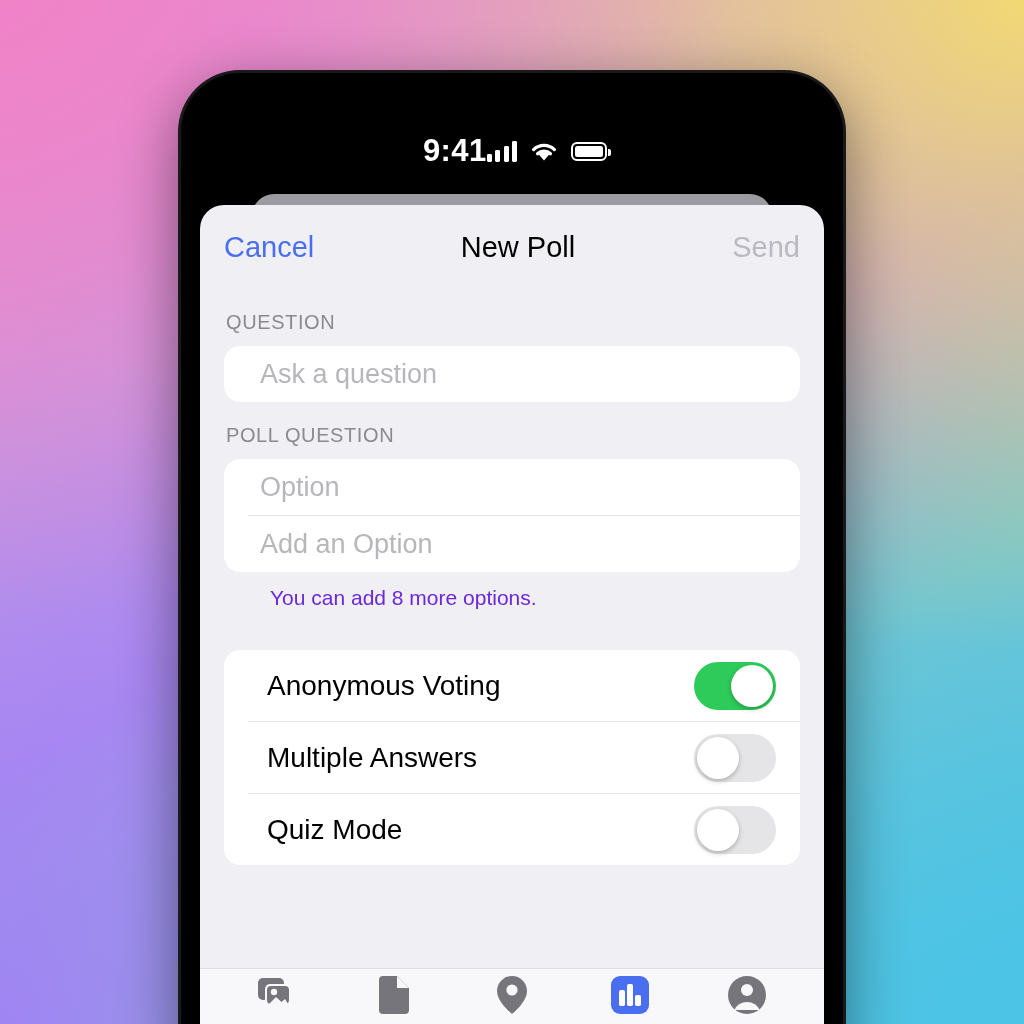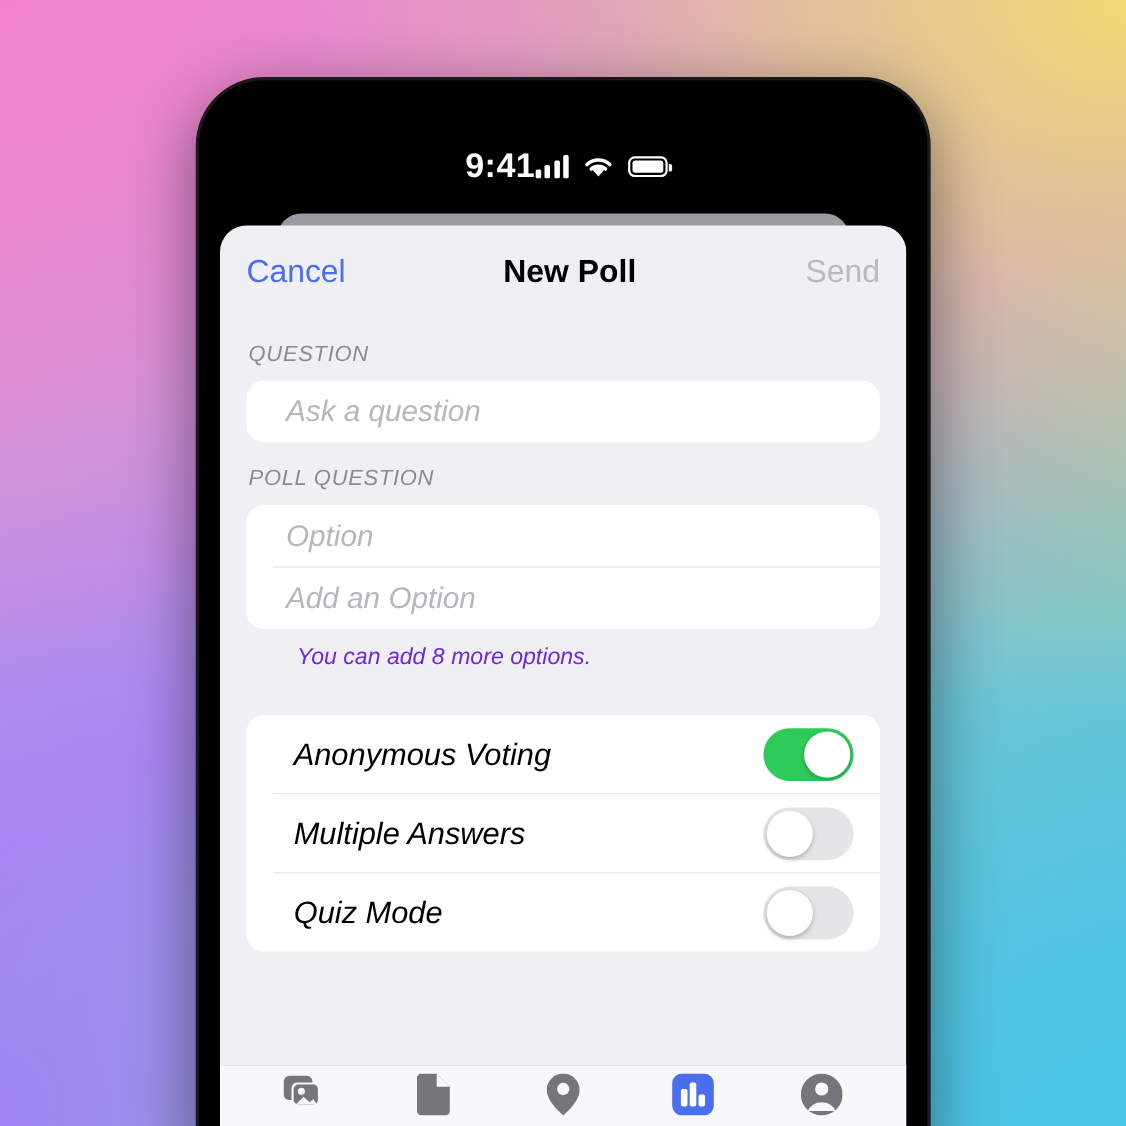--- a/index.html
+++ b/index.html
@@ -57,26 +57,26 @@
     display:flex; flex-direction:column;
   }
 
   #navbar {
     height:84px; flex:0 0 84px; display:flex; align-items:center;
     padding:12px 24px; position:relative;justify-content:space-between;
   }
   #cancel-btn { font-size:29px; color:#4a6ef0; cursor:pointer; }
   #nav-title {
     position:absolute; left:0; right:0; text-align:center;
-    font-size:29px; font-weight:bold; color:#000;margin-left:12px;
+    font-size:29px; font-weight:normal; color:#000;margin-left:12px;
   }
   #send-btn { margin-left:auto; font-size:29px; color:#b9b9c0; }
 
   
-  #form { flex:1; overflow:hidden; padding:0 24px;font-style:italic; }
+  #form { flex:1; overflow:hidden; padding:0 24px; }
   .sec-head {
     font-size:20px; color:#8a8a90; letter-spacing:.6px;
     padding:22px 2px 12px 2px;
   }
   .card { background:#fff; border-radius:16px; overflow:hidden; }
   .field { height:56px; display:flex; align-items:center; padding:0 36px; }
   .ph { font-size:27px; color:#b6b6bb; }
   .divider { height:1px; background:#e3e3e7; margin-left:24px; }
   .hint { font-size:21px; color:#6d28d9; padding:14px 2px 0 2px;margin-left:44px; }
 

